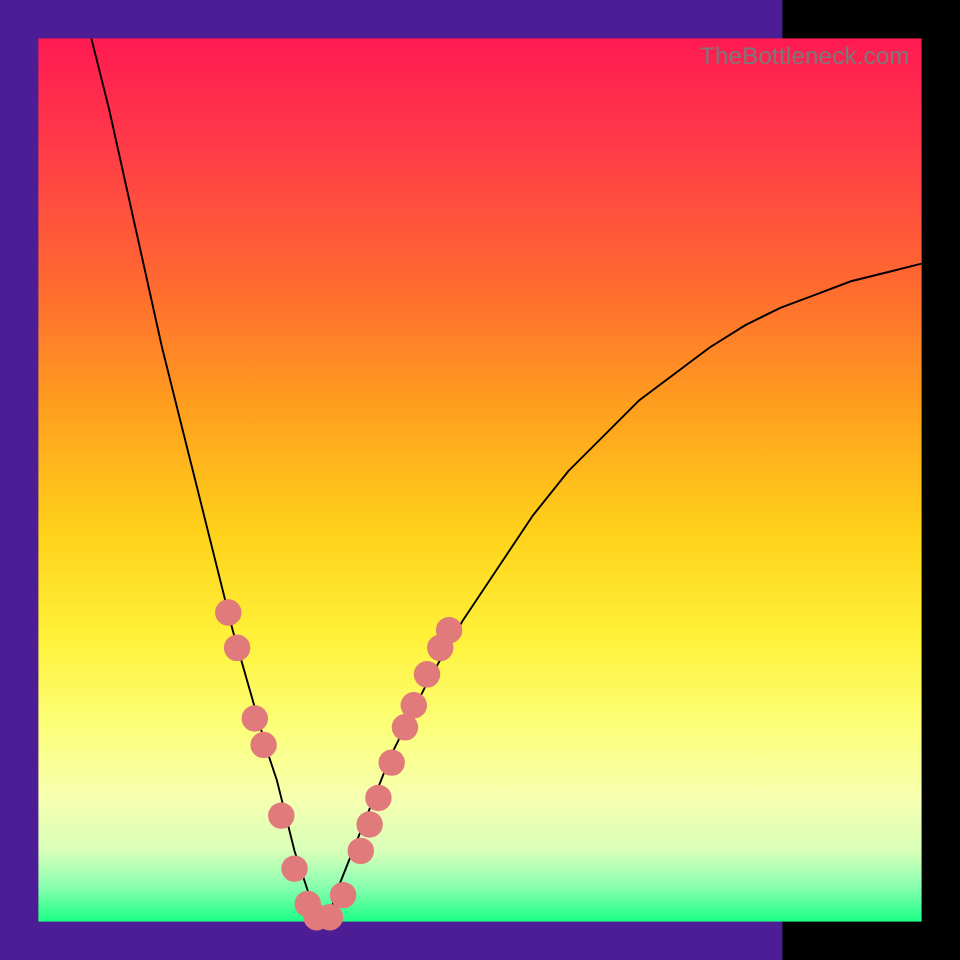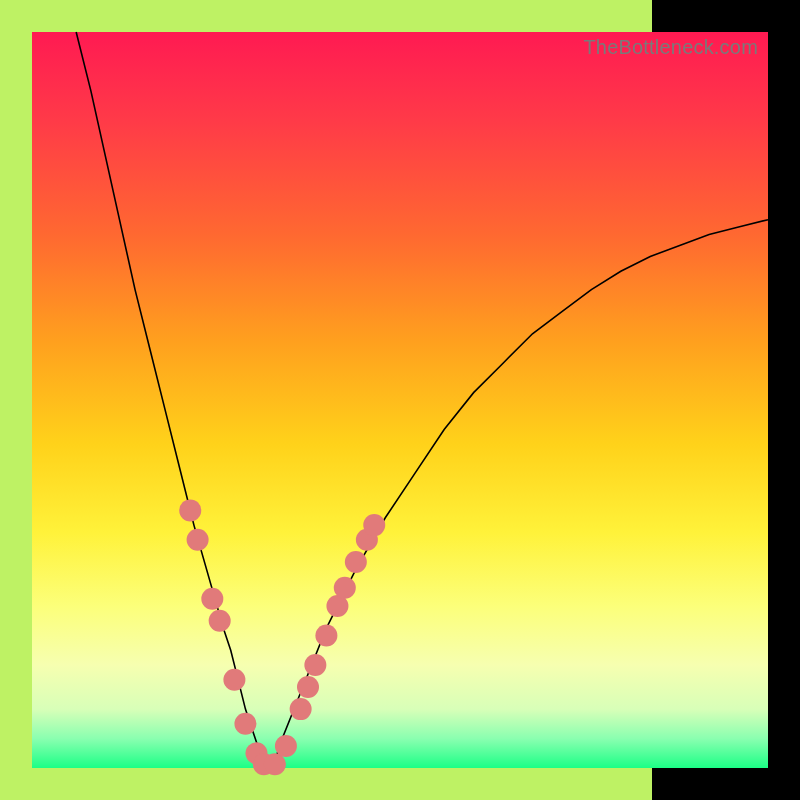--- a/index.html
+++ b/index.html
@@ -8,21 +8,21 @@
     width: 800px;
     height: 800px;
     background: #000;
     overflow: hidden;
     font-family: Arial, Helvetica, sans-serif;
   }
   .stage {
     position: relative;
     width: 652px;
     height: 800px;
-    background: #bef264;
+    background: #4c1d95;
   }
   .plot {
     position: absolute;
     left: 32px;
     top: 32px;
     width: 736px;
     height: 736px;
     background: linear-gradient(to bottom,
       #ff1a52 0%,
       #ff3a48 12%,

